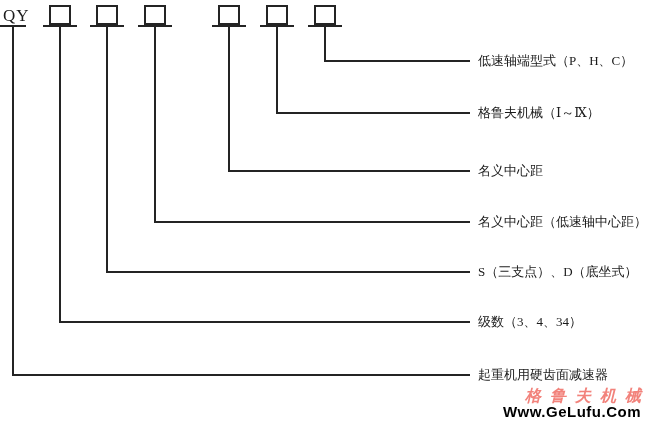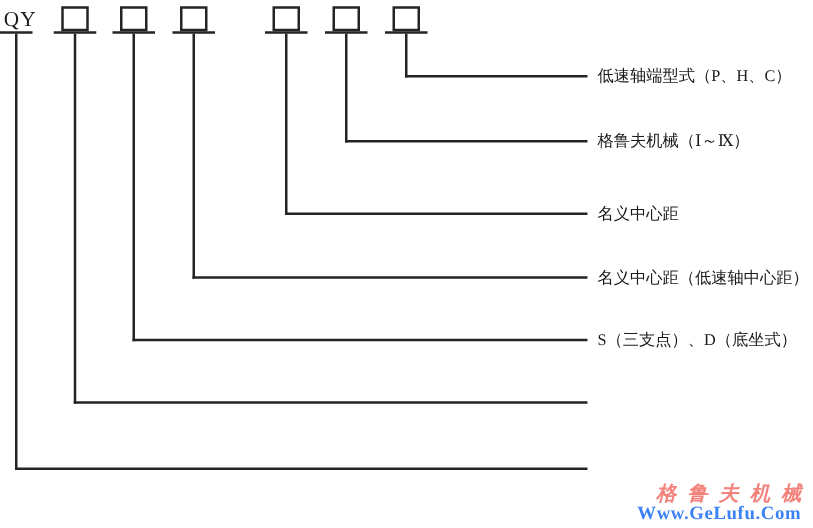--- a/index.html
+++ b/index.html
@@ -21,28 +21,28 @@
   .bar{position:absolute;top:25px;height:2px;background:#242424;}
   .vline{position:absolute;width:2px;background:#242424;}
   .hline{position:absolute;height:2px;background:#242424;}
   .row-label{
     position:absolute;left:478px;height:16px;line-height:16px;
     font-size:13px;color:#1a1a1a;white-space:nowrap;
     font-family:"Liberation Serif","DejaVu Serif",serif;
   }
   .watermark{
     position:absolute;right:9px;bottom:3px;text-align:right;
-    font-family:Liberation Serif, serif;
+    font-family:Liberation Sans, sans-serif;
   }
   .wm-brand{
     display:block;color:#f2827b;font-size:16px;font-weight:bold;
     font-style:italic;letter-spacing:9px;margin-right:-9px;line-height:17px;
   }
   .wm-url{
-    display:block;color:#3b82f6;font-size:15px;font-weight:bold;
+    display:block;color:#000000;font-size:15px;font-weight:bold;
     letter-spacing:0.5px;line-height:15px;
   }
 </style>
 </head>
 <body>
 
 <div class="canvas">
 
   <span class="prefix">QY</span>
 
@@ -75,19 +75,21 @@
   <div class="hline" style="left:154px;top:221px;width:316px"></div>
   <div class="hline" style="left:106px;top:271px;width:364px"></div>
   <div class="hline" style="left:59px;top:321px;width:411px"></div>
   <div class="hline" style="left:12px;top:374px;width:458px"></div>
 
   <div class="row-label" style="top:53px">低速轴端型式（P、H、C）</div>
   <div class="row-label" style="top:105px">格鲁夫机械（Ⅰ～Ⅸ）</div>
   <div class="row-label" style="top:163px">名义中心距</div>
   <div class="row-label" style="top:264px">S（三支点）、D（底坐式）</div>
   <div class="row-label" style="top:214px">名义中心距（低速轴中心距）</div>
+  <div class="row-label" style="top:314px">级数（3、4、34）</div>
+  <div class="row-label" style="top:367px">起重机用硬齿面减速器</div>
 
   <div class="watermark">
     <span class="wm-brand">格鲁夫机械</span>
     <span class="wm-url">Www.GeLufu.Com</span>
   </div>
 
 </div>
 
 </body></html>

